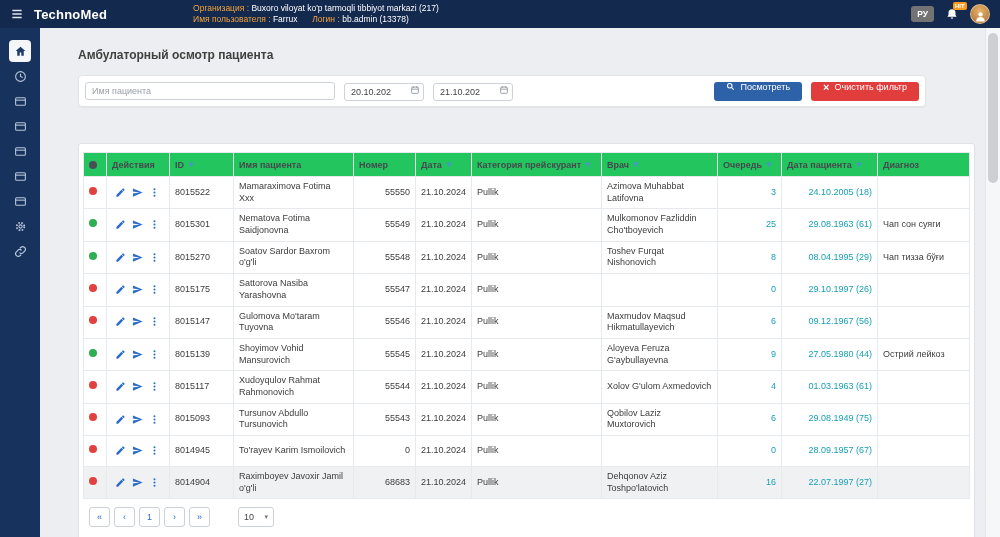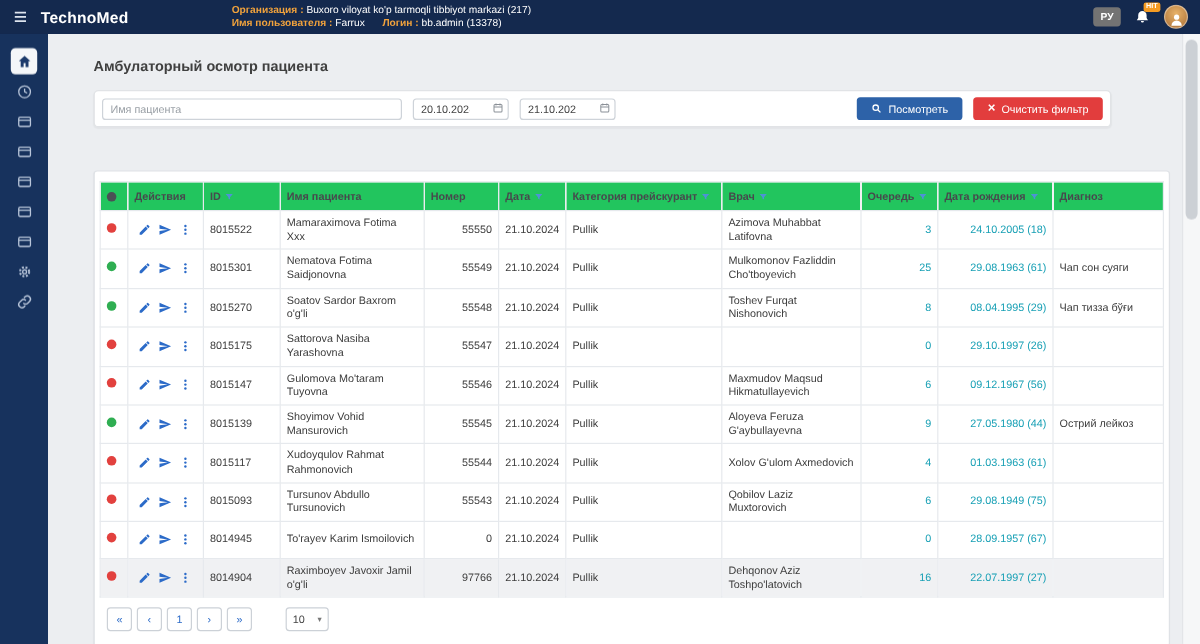--- a/index.html
+++ b/index.html
@@ -5,21 +5,21 @@
   *{margin:0;padding:0;box-sizing:border-box}
   html,body{width:1000px;height:537px;overflow:hidden;background:#e9ebee;font-family:"Liberation Sans",sans-serif;}
   .icon{display:inline-flex;align-items:center;justify-content:center}
   .icon svg{width:100%;height:100%;display:block}
 
   
   .topbar{position:fixed;top:0;left:0;width:1000px;height:28px;background:#14294e;display:flex;align-items:center;color:#fff;z-index:30;padding:0 10px}
   .hamburger{width:14px;height:14px;color:#dde4ee;margin-right:10px;cursor:pointer}
   .brand{font-size:13px;font-weight:bold;letter-spacing:.2px}
   .info{margin-left:86px;font-size:8.5px;line-height:1.35;white-space:nowrap}
-  .info .lbl{color:#f2a33c;font-weight:bold}
+  .info .lbl{color:#f2a33c;font-weight:normal}
   .info .val{color:#fff}
   .info .gap{display:inline-block;width:10px}
   .top-right{margin-left:auto;display:flex;align-items:center;gap:11px}
   .lang-btn{background:#737373;color:#fff;font-size:8.5px;font-weight:bold;padding:3px 6px;border-radius:3px;border:none;cursor:pointer;font-family:Liberation Sans, sans-serif}
   .bell-wrap{position:relative;width:14px;height:15px;color:#fff;cursor:pointer}
   .bell-badge{position:absolute;top:-5px;left:8px;background:#f59b22;color:#fff;font-size:6px;font-weight:bold;padding:1px 2px;border-radius:2px;line-height:1}
   .avatar{width:20px;height:20px;border-radius:50%;background:radial-gradient(circle at 50% 35%,#e8b36a,#a96e35);display:flex;align-items:flex-end;justify-content:center;overflow:hidden;cursor:pointer;border:1px solid rgba(255,255,255,.4)}
   .avatar .icon{width:13px;height:13px}
 
   
@@ -34,21 +34,21 @@
 
   .filter-card{margin:13px 0 0 38px;width:848px;background:#fff;border:1px solid #e1e3e6;border-radius:4px;padding:5px 6px;display:flex;align-items:center;gap:9px;box-shadow:0 1px 1px rgba(0,0,0,.04)}
   .inp{height:18px;border:1px solid #ced3d9;border-radius:3px;font-size:9px;padding:0 6px;color:#444;font-family:inherit;outline:none;background:#fff}
   .inp::placeholder{color:#9aa0a6}
   .inp.name{width:250px}
   .inp.card{width:140px}
   .date-wrap{position:relative}
   .inp.date{width:80px;padding-right:32px}
   .cal-icon{position:absolute;right:4px;top:4px;width:10px;height:10px;color:#8a9097}
   .btns{margin-left:auto;display:flex;gap:9px}
-  .btn{height:19px;border:none;border-radius:3px;color:#fff;font-size:9px;display:flex;align-items:center;gap:5px;padding:0 12px;font-family:inherit;cursor:pointer}
+  .btn{height:19px;border:none;border-radius:3px;color:#fff;font-size:9px;display:flex;gap:5px;padding:0 12px;font-family:inherit;cursor:pointer}
   .btn .icon{width:9px;height:9px}
   .btn-search{background:#2d62a8}
   .btn-clear{background:#e23d3d}
   .btn-clear .x{font-size:11px;line-height:1;font-weight:bold}
 
   
   .table-card{margin:36px 0 0 38px;width:897px;background:#fff;border:1px solid #dfe2e6;border-radius:3px;padding:8px 4px 12px 4px;box-shadow:0 1px 1px rgba(0,0,0,.04)}
   table{width:100%;border-collapse:collapse;table-layout:fixed;font-size:9px;color:#3c3c3c}
   th,td{border:1px solid #e6e9ed;padding:4px 5px;vertical-align:middle;overflow:hidden}
   th{background:#22c55e;font-weight:bold;text-align:left;height:24px;color:#47494d;white-space:nowrap}
@@ -269,21 +269,21 @@
             <th class="col-doctor"><span>Врач</span><span class="icon">
                 <svg viewBox="0 0 24 24" fill="currentColor">
                   <path d="M3 5h18l-7 8v6l-4-2.5V13z"></path>
                 </svg>
               </span></th>
             <th class="col-queue"><span>Очередь</span><span class="icon">
                 <svg viewBox="0 0 24 24" fill="currentColor">
                   <path d="M3 5h18l-7 8v6l-4-2.5V13z"></path>
                 </svg>
               </span></th>
-            <th class="col-birth"><span>Дата рождения</span><span class="icon">
+            <th class="col-birth"><span>Дата пациента</span><span class="icon">
                 <svg viewBox="0 0 24 24" fill="currentColor">
                   <path d="M3 5h18l-7 8v6l-4-2.5V13z"></path>
                 </svg>
               </span></th>
             <th class="col-diagnosis"><span>Диагноз</span></th>
           </tr>
         </thead>
       <tbody id="tbody">
           <tr>
             <td class="col-status"><span class="dot red"></span></td>
@@ -540,21 +540,21 @@
                 </svg>
               </span><span class="act">
                 <svg viewBox="0 0 24 24" fill="currentColor">
                   <circle cx="12" cy="5" r="2.2"></circle>
                   <circle cx="12" cy="12" r="2.2"></circle>
                   <circle cx="12" cy="19" r="2.2"></circle>
                 </svg>
               </span></td>
             <td class="col-id">8014904</td>
             <td class="col-name">Raximboyev Javoxir Jamil o'g'li</td>
-            <td class="col-number">97766</td>
+            <td class="col-number">68683</td>
             <td class="col-date">21.10.2024</td>
             <td class="col-category">Pullik</td>
             <td class="col-doctor">Dehqonov Aziz Toshpo'latovich</td>
             <td class="col-queue teal">16</td>
             <td class="col-birth teal">22.07.1997 (27)</td>
             <td class="col-diagnosis"></td>
           </tr>
         </tbody>
     </table>
     <div class="pagination" id="pagination">

